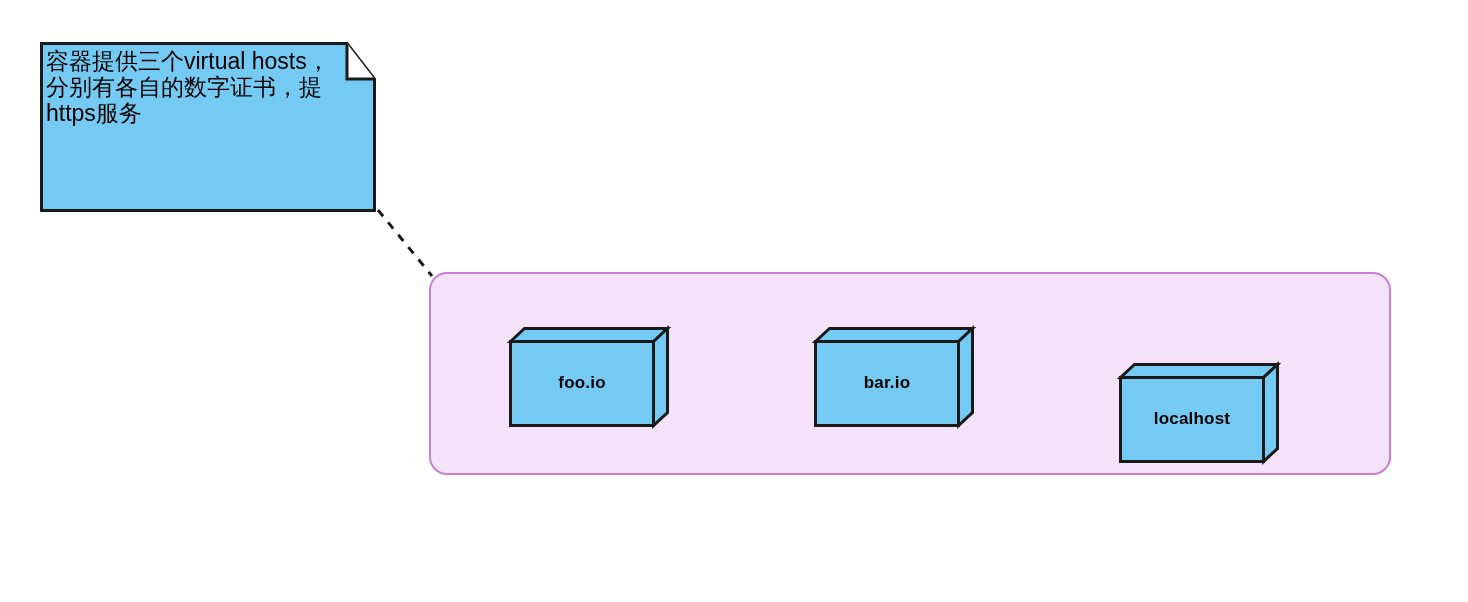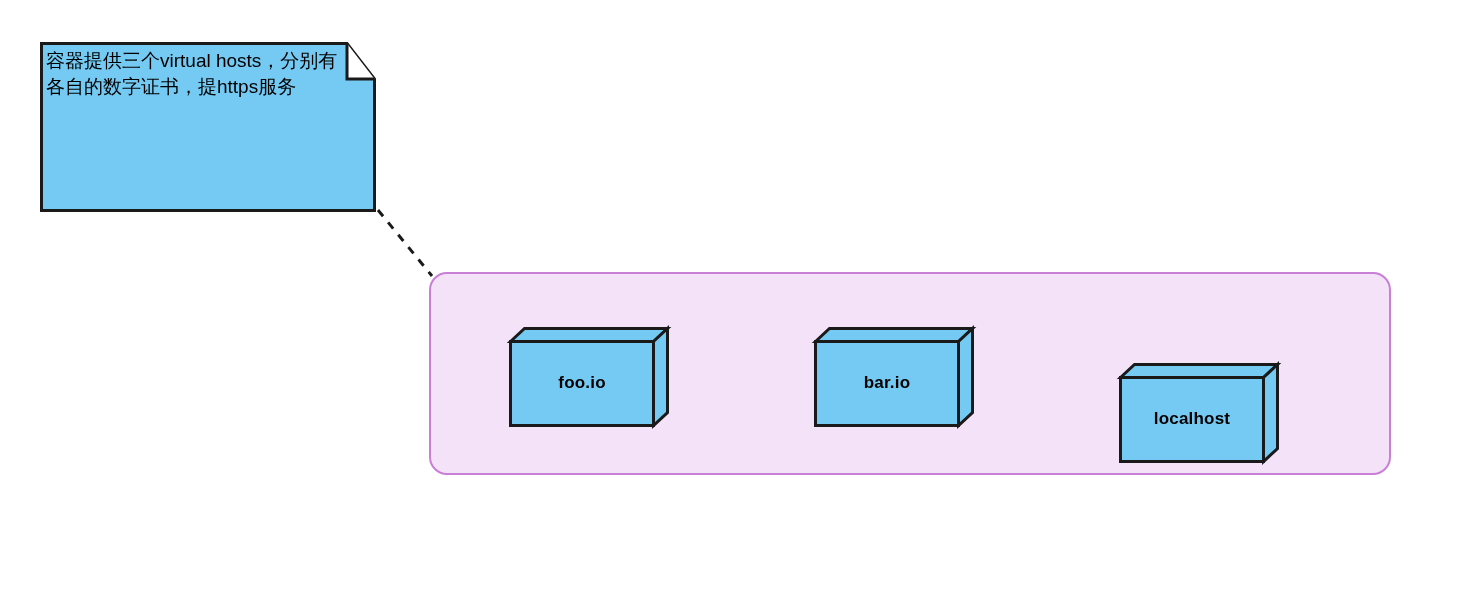--- a/index.html
+++ b/index.html
@@ -35,21 +35,21 @@
     left: 0; top: 0;
     width: 336px;
     height: 170px;
     overflow: visible;
   }
   .note-text {
     position: absolute;
     left: 6px;
     top: 6px;
     width: 300px;
-    font-size: 19px;
+    font-size: 23px;
     line-height: 26px;
     color: #000000;
     font-family: "Liberation Sans", "DejaVu Sans", sans-serif;
     white-space: pre-wrap;
     word-break: break-word;
   }
 
   
   .connector {
     position: absolute;

